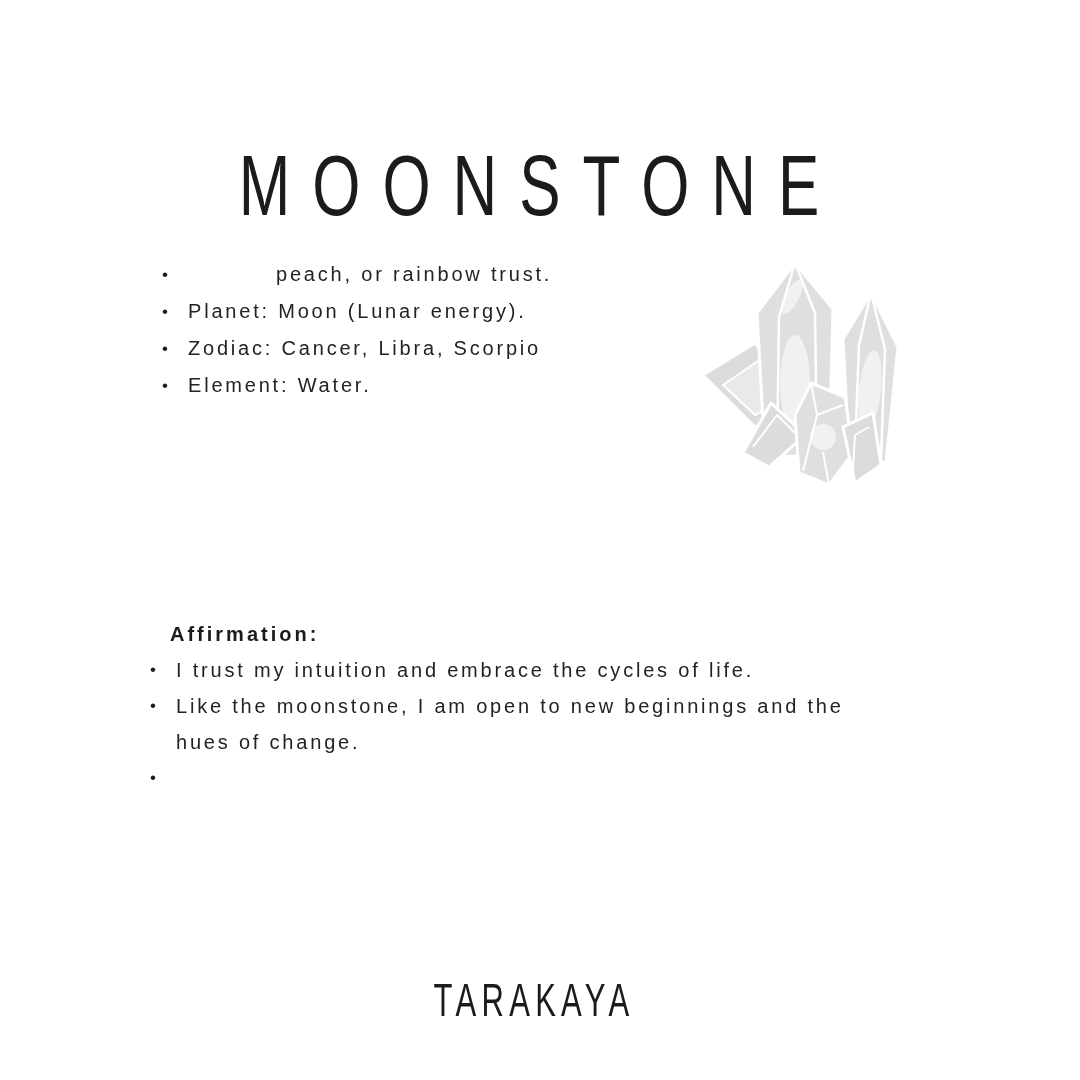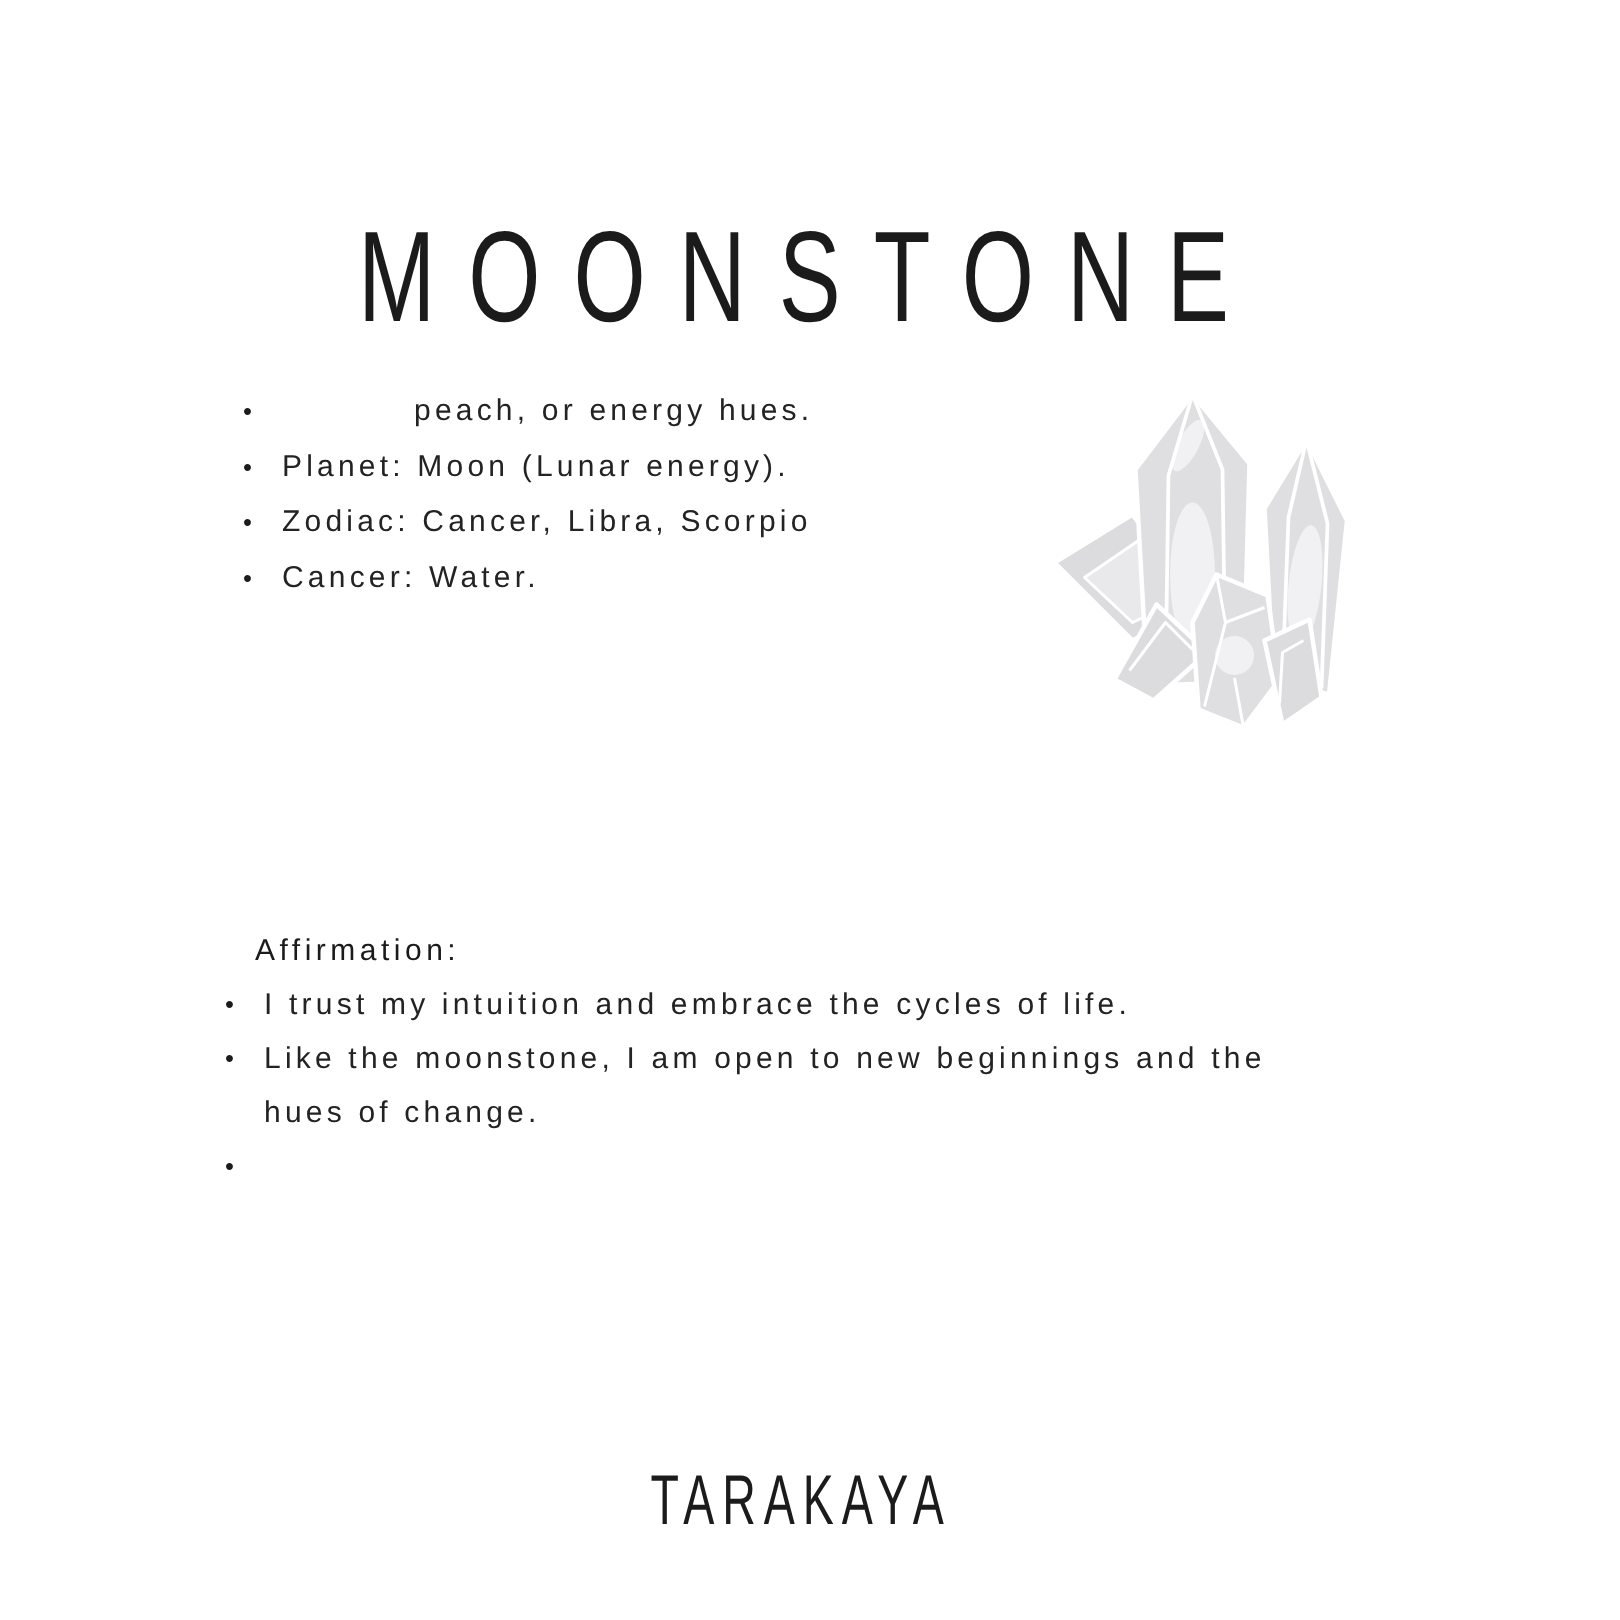--- a/index.html
+++ b/index.html
@@ -80,21 +80,21 @@
     position: absolute;
     left: 140px;
     top: 616px;
     width: 830px;
     font-size: 20px;
     letter-spacing: 2.8px;
     line-height: 36px;
     color: #232323;
   }
   .aff-heading {
-    font-weight: normal;
+    font-weight: bold;
     letter-spacing: 3px;
     padding-left: 30px;
     color: #1b1b1b;
   }
 
   
   .brand {
     position: absolute;
     top: 972px;
     left: 0;
@@ -144,39 +144,39 @@
 
       <polygon points="162,228 150,172 180,158 188,210" fill="#dcdcde"></polygon>
       <path d="M160,214 L162,180 L176,172" fill="none" stroke-width="2"></path>
     </g>
   </svg>
 
   <ul class="plist props">
     <li>
       <span class="dot">•</span>
       <span class="li-text">
-        <span class="l2 indent">peach, or energy hues.</span>
+        <span class="l2 indent">peach, or rainbow trust.</span>
       </span>
     </li>
     <li>
       <span class="dot">•</span>
       <span class="li-text">
         <span class="l1">Planet: Moon (Lunar energy).</span>
       </span>
     </li>
     <li>
       <span class="dot">•</span>
       <span class="li-text">
         <span class="l1">Zodiac: Cancer, Libra, Scorpio</span>
       </span>
     </li>
     <li>
       <span class="dot">•</span>
       <span class="li-text">
-        <span class="l1">Cancer: Water.</span>
+        <span class="l1">Element: Water.</span>
       </span>
     </li>
   </ul>
 
   <div class="affirmation">
     <div class="aff-heading">Affirmation:</div>
     <ul class="plist">
       <li>
         <span class="dot">•</span>
         <span class="li-text">

